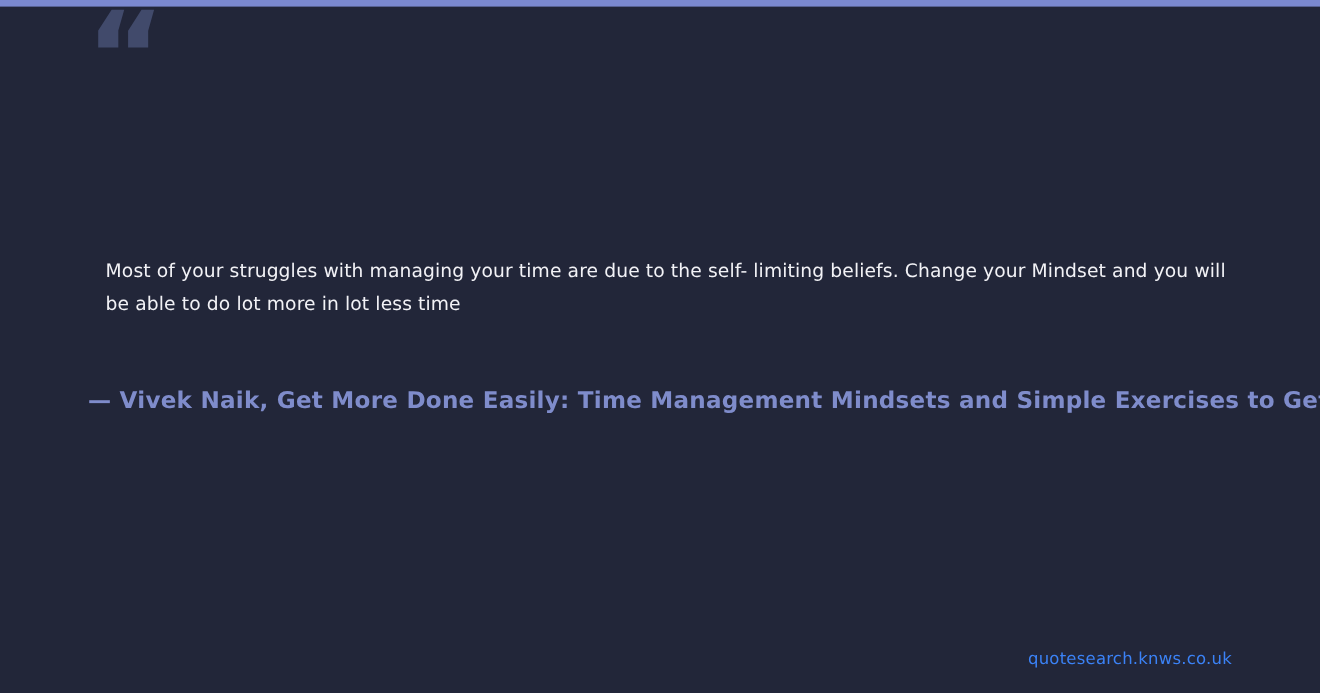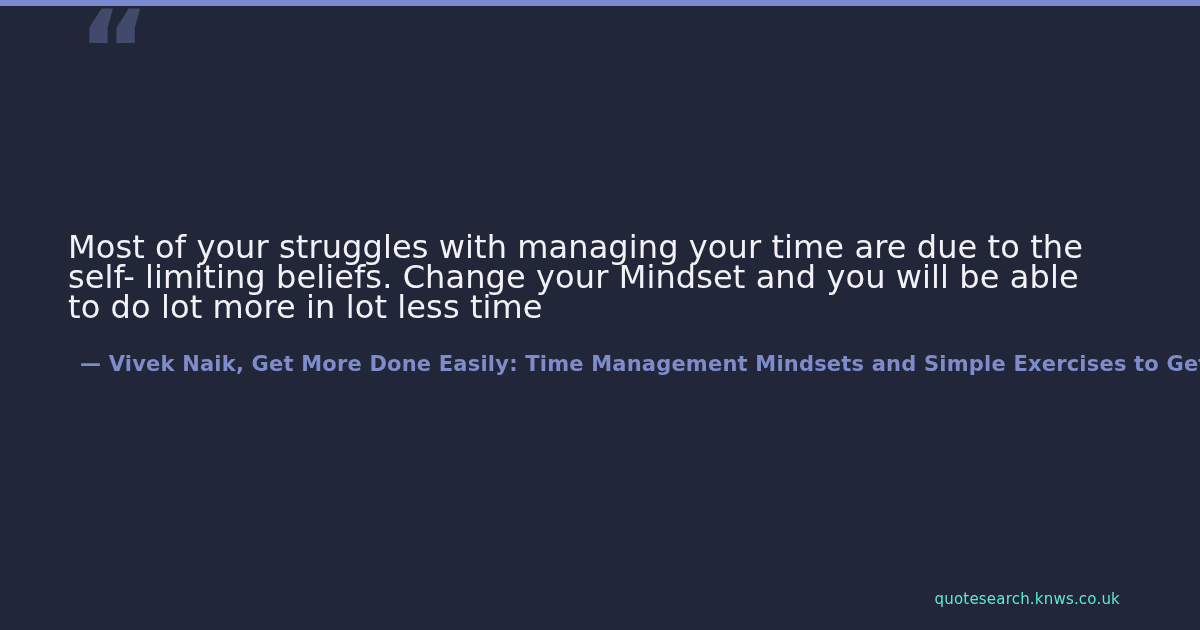--- a/index.html
+++ b/index.html
@@ -45,24 +45,24 @@
     font-weight: bold;
     line-height: 1;
     color: #414a6b;
     user-select: none;
     letter-spacing: -2px;
   }
 
   
   .quote-body {
     position: absolute;
-    left: 68px;
+    left: 96px;
     top: 232px;
     width: 1030px;
-    font-size: 32px;
+    font-size: 17px;
     line-height: 30px;
     font-weight: normal;
     color: #f2f2f6;
     letter-spacing: 0.1px;
     white-space: normal;
   }
 
   
   .attribution-wrap {
     position: absolute;
@@ -83,21 +83,21 @@
     letter-spacing: 0.2px;
   }
 
   
   .footer-url {
     position: absolute;
     right: 80px;
     bottom: 22px;
     font-size: 15px;
     line-height: 18px;
-    color: #5eead4;
+    color: #3b82f6;
     letter-spacing: 0.2px;
     text-align: right;
   }
 </style>
 </head>
 <body>
 
 <div class="card">
 
   <div class="accent-bar"></div>

